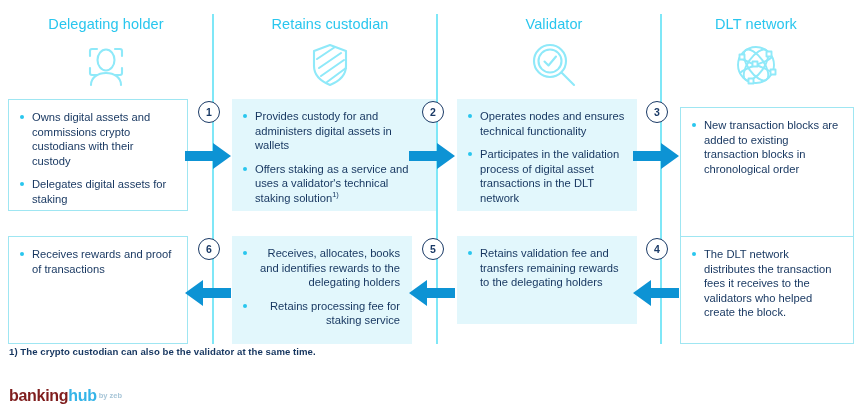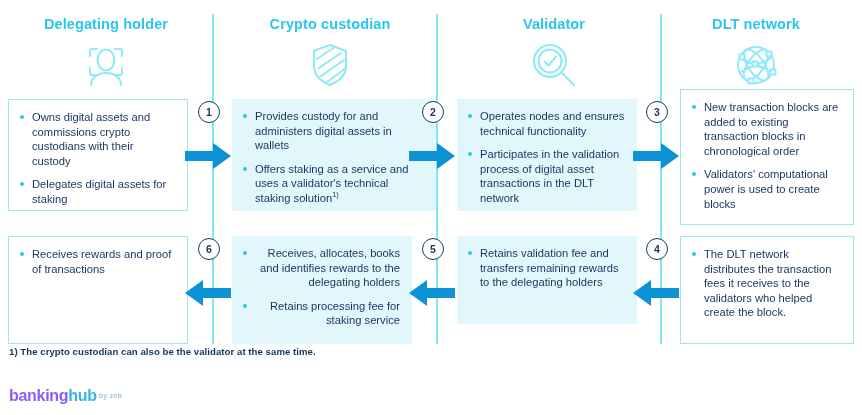--- a/index.html
+++ b/index.html
@@ -27,21 +27,21 @@
 
   
   .col-head {
     position: absolute;
     top: 16px;
     width: 212px;
     text-align: center;
   }
   .col-title {
     font-size: 14.5px;
-    font-weight: bold;
+    font-weight: normal;
     color: #29c6ee;
     letter-spacing: 0.1px;
     line-height: 16px;
     white-space: nowrap;
   }
   .col-icon {
     margin-top: 9px;
     height: 48px;
     display: flex;
     align-items: center;
@@ -133,21 +133,21 @@
   .logo {
     position: absolute;
     left: 9px;
     top: 388px;
     display: flex;
     align-items: flex-end;
   }
   .logo-banking {
     font-size: 16px;
     font-weight: bold;
-    color: #8b5cf6;
+    color: #7f1d1d;
     letter-spacing: -0.3px;
     line-height: 16px;
   }
   .logo-hub {
     font-size: 16px;
     font-weight: bold;
     color: #35b4e8;
     letter-spacing: -0.3px;
     line-height: 16px;
   }
@@ -175,21 +175,21 @@
       <path d="M42 13 V8 a2 2 0 0 0-2-2 h-5"></path>
       <path d="M10 25 v5 a2 2 0 0 0 2 2 h5"></path>
       <path d="M42 25 v5 a2 2 0 0 1-2 2 h-5"></path>
       <ellipse cx="26" cy="17" rx="8.5" ry="10.5"></ellipse>
       <path d="M11 42 c0-7.5 6.7-12 15-12 s15 4.5 15 12"></path>
     </svg>
   </div>
 </div>
 
 <div class="col-head" style="left:224px;">
-  <div class="col-title">Crypto custodian</div>
+  <div class="col-title">Retains custodian</div>
   <div class="col-icon">
     <svg width="40" height="46" viewBox="0 0 40 46" fill="none" stroke="#8fe9f9" stroke-width="2.1" stroke-linecap="round" stroke-linejoin="round">
       <path d="M20 3 L36 9 v15 c0 10-7.5 15.5-16 19 C11.5 39.5 4 34 4 24 V9 Z"></path>
       <path d="M9 26 L31 11"></path>
       <path d="M11 34 L34 18"></path>
       <path d="M7 17 L25 5"></path>
       <path d="M17 40 L36 26"></path>
     </svg>
   </div>
 </div>
@@ -238,24 +238,23 @@
   </ul>
 </div>
 
 <div class="box filled" style="left:457px; top:99px; width:180px; height:112px;">
   <ul>
     <li><span class="bullet"></span><span>Operates nodes and ensures technical functionality</span></li>
     <li><span class="bullet"></span><span>Participates in the validation process of digital asset transactions in the DLT network</span></li>
   </ul>
 </div>
 
-<div class="box outline" style="left:680px; top:89px; width:174px; height:136px;">
+<div class="box outline" style="left:680px; top:107px; width:174px; height:136px;">
   <ul>
     <li><span class="bullet"></span><span>New transaction blocks are added to existing transaction blocks in chronological order</span></li>
-    <li><span class="bullet"></span><span>Validators' computational power is used to create blocks</span></li>
   </ul>
 </div>
 
 <div class="box outline" style="left:8px; top:236px; width:180px; height:108px;">
   <ul>
     <li><span class="bullet"></span><span>Receives rewards and proof of transactions</span></li>
   </ul>
 </div>
 
 <div class="box filled" style="left:232px; top:236px; width:180px; height:108px;text-align:right;">

